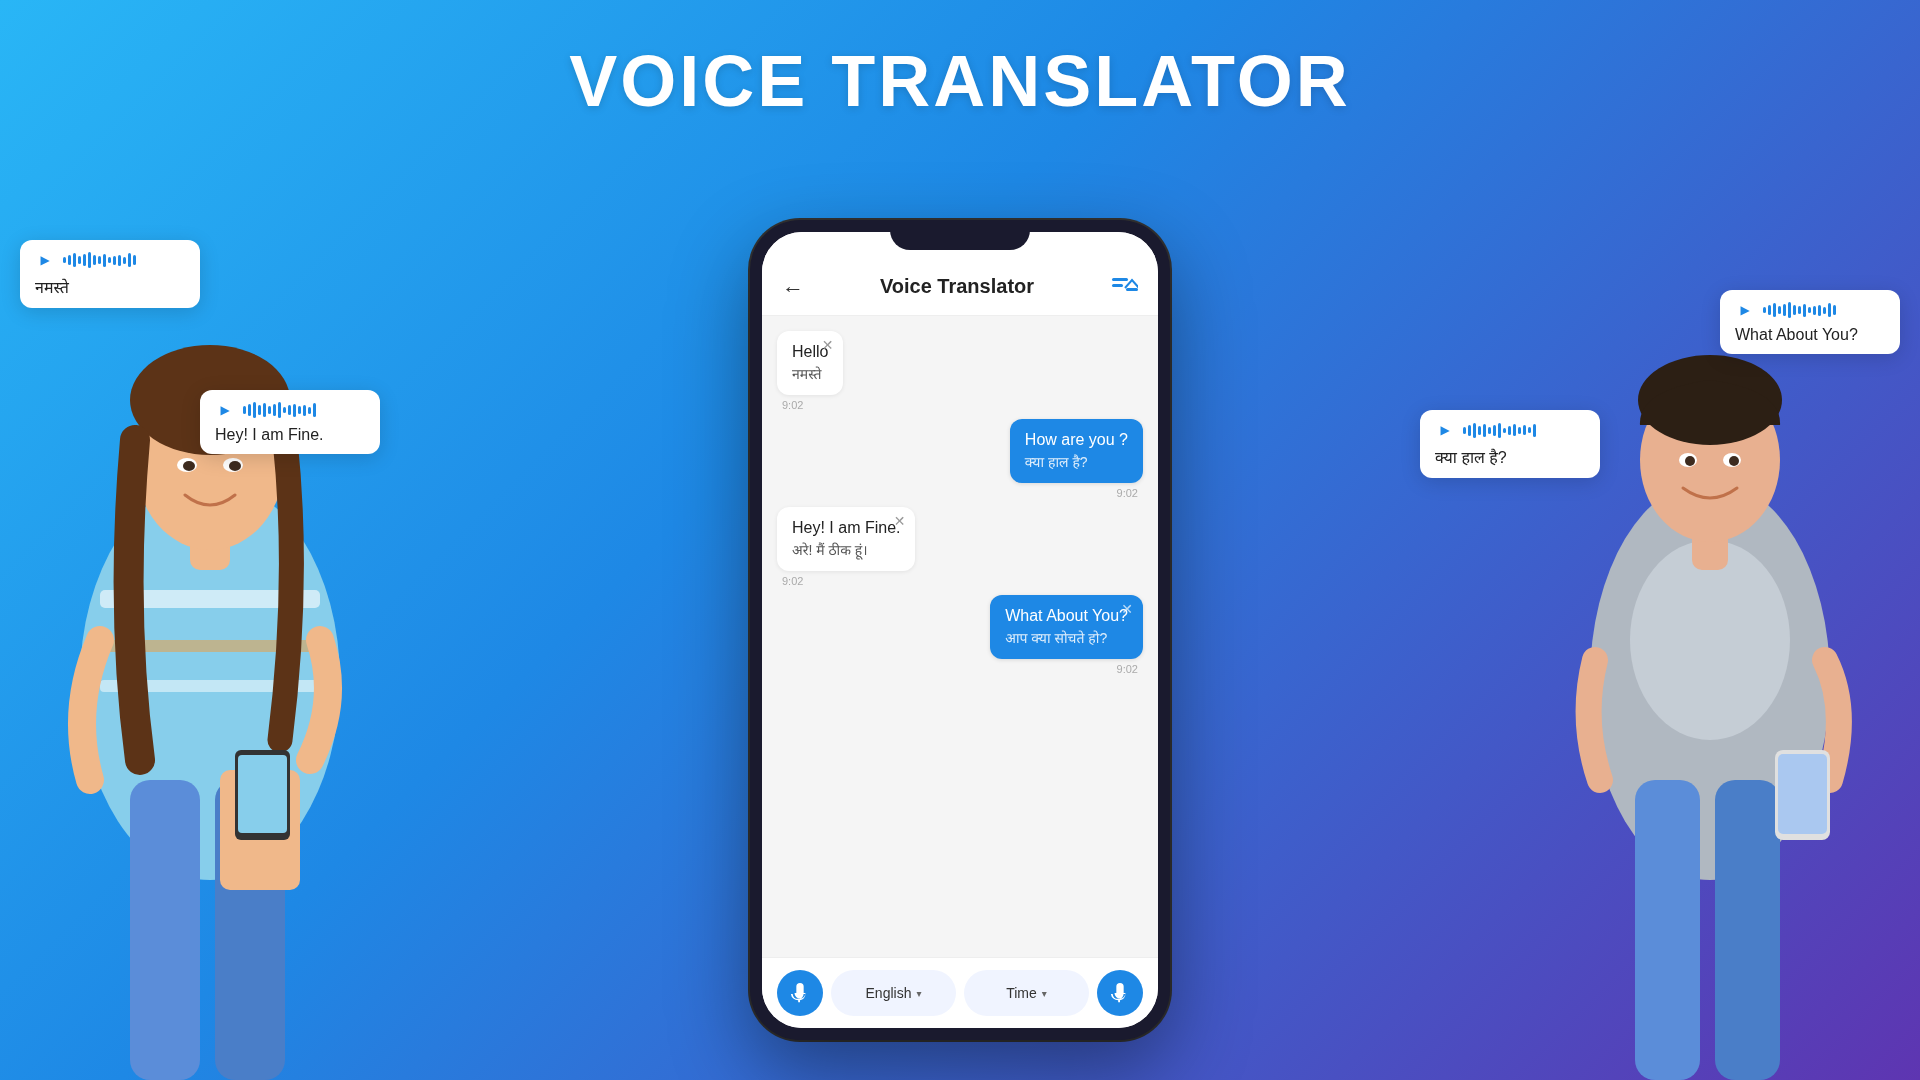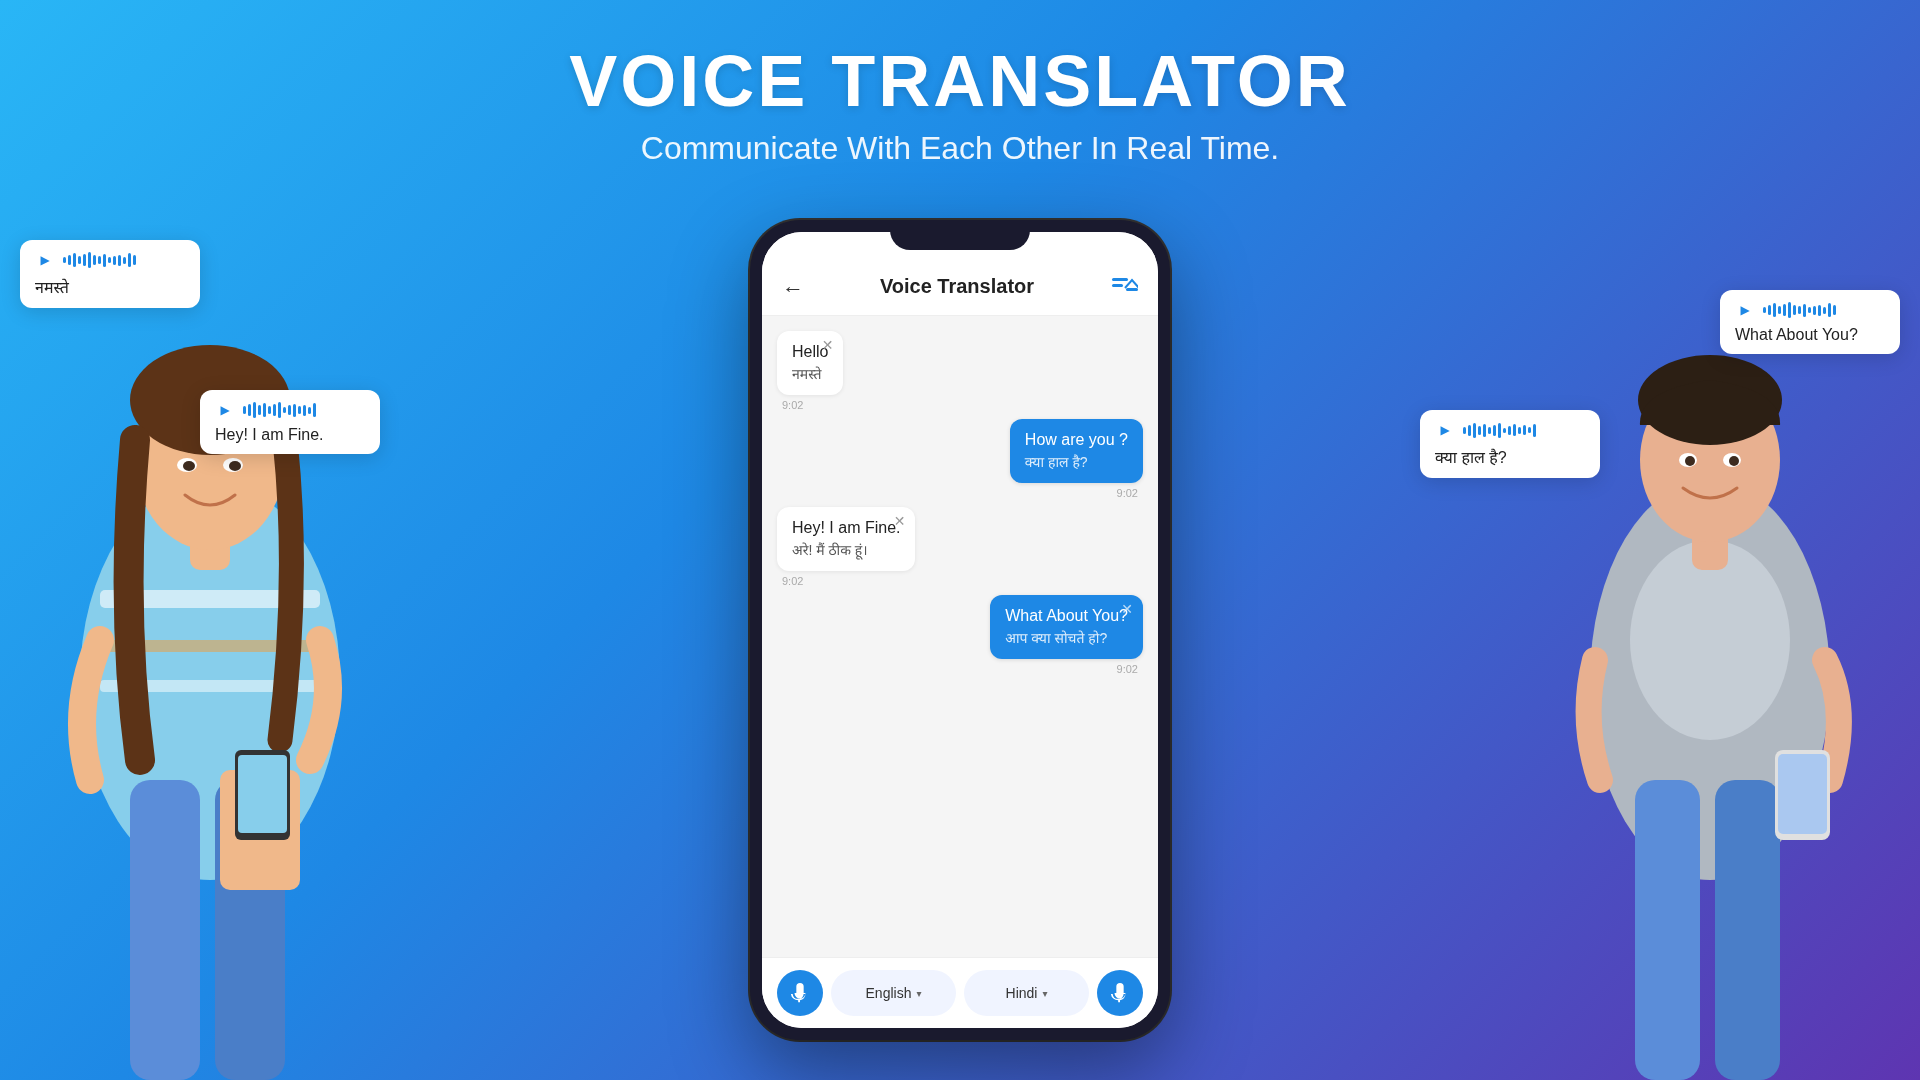--- a/index.html
+++ b/index.html
@@ -323,21 +323,20 @@
       right: 20px;
       width: 380px;
       height: 820px;
     }
   </style>
 </head>
 <body>
 
 <div class="header">
   <h1>VOICE TRANSLATOR</h1>
-  <p>Communicate With Each Other In Real Time.</p>
 </div>
 
 <div class="person-container person-left-container">
   <svg class="person-left-shape" viewBox="0 0 380 820" xmlns="http://www.w3.org/2000/svg" preserveAspectRatio="xMidYMax meet">
 
     <ellipse cx="190" cy="420" rx="130" ry="200" fill="#87ceeb"></ellipse>
 
     <rect x="80" y="330" width="220" height="18" rx="5" fill="#fff" opacity="0.6"></rect>
     <rect x="80" y="380" width="220" height="12" rx="4" fill="#d4a96a" opacity="0.7"></rect>
     <rect x="80" y="420" width="220" height="12" rx="4" fill="#fff" opacity="0.5"></rect>
@@ -553,21 +552,21 @@
             <path d="M12 1a4 4 0 0 0-4 4v7a4 4 0 0 0 8 0V5a4 4 0 0 0-4-4zm-6 11a6 6 0 0 0 12 0h-2a4 4 0 0 1-8 0H6zm6 8v2h-2v-2a8 8 0 0 1-7.938-7H4a6 6 0 0 0 11.938 0H18A8 8 0 0 1 12 20z"></path>
           </svg>
         </div>
 
         <div class="lang-selector">
           <span>English</span>
           <span class="arrow">▾</span>
         </div>
 
         <div class="lang-selector">
-          <span>Hindi</span>
+          <span>Time</span>
           <span class="arrow">▾</span>
         </div>
 
         <div class="mic-btn">
           <svg viewBox="0 0 24 24" fill="white">
             <path d="M12 1a4 4 0 0 0-4 4v7a4 4 0 0 0 8 0V5a4 4 0 0 0-4-4zm-6 11a6 6 0 0 0 12 0h-2a4 4 0 0 1-8 0H6zm6 8v2h-2v-2a8 8 0 0 1-7.938-7H4a6 6 0 0 0 11.938 0H18A8 8 0 0 1 12 20z"></path>
           </svg>
         </div>
       </div>
 

